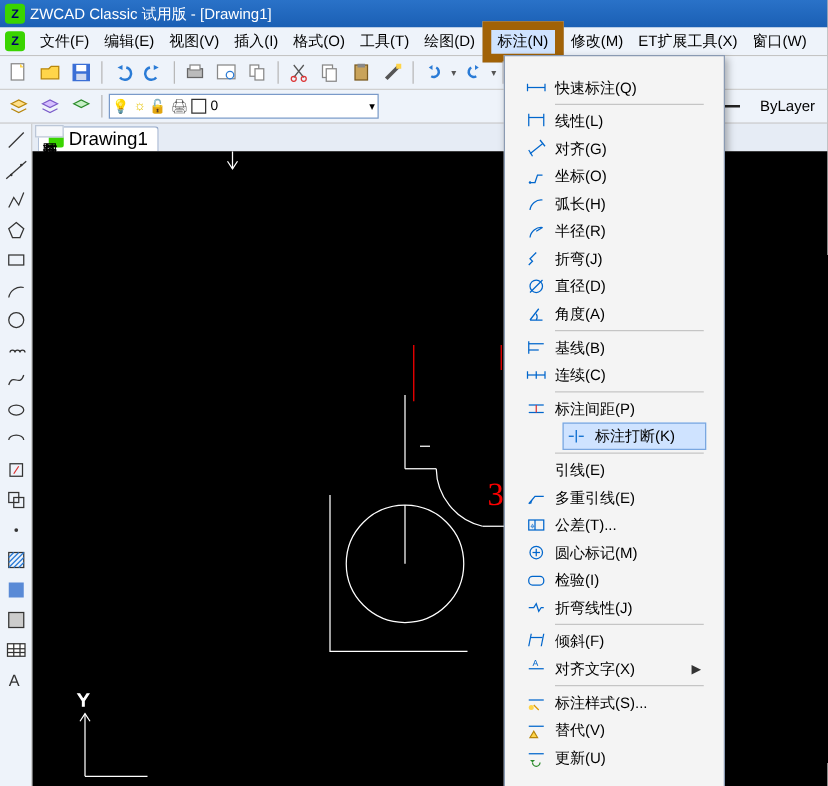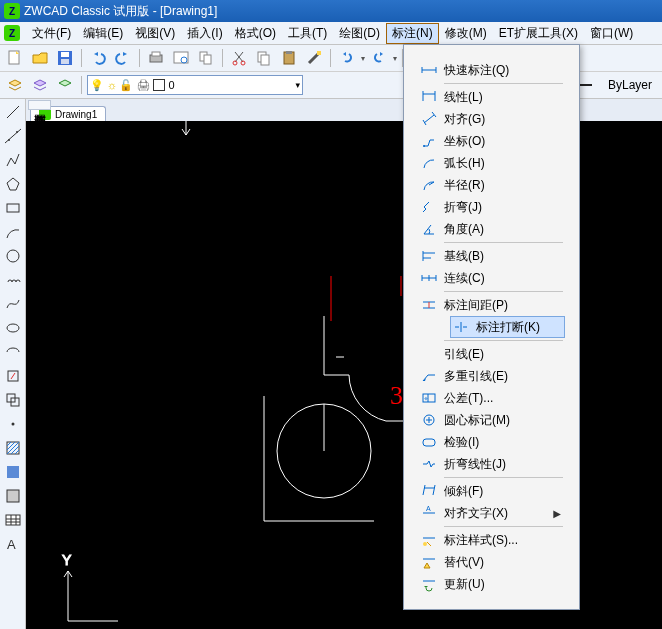--- a/index.html
+++ b/index.html
@@ -1,36 +1,36 @@
 <!DOCTYPE html>
 <html><head>
 <meta charset="utf-8">
 <style>
   html,body{margin:0;padding:0;font-family:"Microsoft YaHei","SimSun",sans-serif;font-size:12px;background:#f0f0f0;width:662px;height:629px;overflow:hidden;}
   .titlebar{background:linear-gradient(#2a72c8,#1a5fb4);color:#fff;height:22px;display:flex;align-items:center;padding:0 4px;}
   .titlebar .icon{width:16px;height:16px;background:#3ad400;border-radius:3px;margin-right:4px;display:flex;align-items:center;justify-content:center;color:#006;font-weight:bold;font-size:10px;}
   .menubar{background:#eef3fa;height:22px;display:flex;align-items:center;padding:0 4px;border-bottom:1px solid #c4c4c4;}
   .menubar .mlogo{width:16px;height:16px;background:#3ad400;border-radius:3px;margin-right:6px;display:flex;align-items:center;justify-content:center;font-size:10px;color:#006;font-weight:bold;}
   .menubar .mitem{padding:2px 6px;cursor:default;}
-  .menubar .mitem.open{background:#cfe3ff;border:1px solid #a16207;padding:1px 5px;}
+  .menubar .mitem.open{background:#cfe3ff;border:7px solid #a16207;padding:1px 5px;}
   .toolbar{background:#eef3fa;height:26px;display:flex;align-items:center;padding:0 4px;gap:3px;border-bottom:1px solid #d0d0d0;}
   .tbtn{width:20px;height:20px;display:flex;align-items:center;justify-content:center;border:1px solid transparent;}
   .sep{width:1px;height:18px;background:#b8b8b8;margin:0 2px;}
   .toolbar2{background:#eef3fa;height:26px;display:flex;align-items:center;padding:0 4px;gap:3px;border-bottom:1px solid #c4c4c4;}
   .layerbox{flex:0 0 210px;height:18px;border:1px solid #7a9ac9;background:#fff;display:flex;align-items:center;padding:0 2px;gap:3px;font-size:11px;}
   .layerbox .drop{margin-left:auto;}
   .bylayer{margin-left:auto;display:flex;align-items:center;gap:16px;padding-right:6px;}
   .bylayer .line{width:70px;border-top:2px solid #222;}
   .main{display:flex;height:calc(629px - 22px - 22px - 26px - 26px);}
   .leftbar{width:25px;background:#eef3fa;border-right:1px solid #c4c4c4;display:flex;flex-direction:column;align-items:center;padding-top:4px;gap:6px;}
   .lbtn{width:18px;height:18px;display:flex;align-items:center;justify-content:center;}
   .vtab{position:absolute;left:28px;top:100px;writing-mode:vertical-rl;font-size:12px;background:#f5f7fb;border:1px solid #bcc7d8;padding:4px 2px;}
   .canvaswrap{flex:1;display:flex;flex-direction:column;}
   .doctab{height:22px;background:#e6ecf5;display:flex;align-items:flex-end;padding-left:4px;}
-  .doctab .tab{background:#fff;border:1px solid #9aaccb;border-bottom:none;padding:1px 8px;display:flex;align-items:center;gap:4px;border-radius:3px 3px 0 0;font-size:10px;}
+  .doctab .tab{background:#fff;border:1px solid #9aaccb;border-bottom:none;padding:1px 8px;display:flex;align-items:center;gap:4px;border-radius:3px 3px 0 0;font-size:15px;}
   .doctab .tab .ticon{width:12px;height:12px;background:#3ad400;border-radius:2px;}
   .canvas{flex:1;background:#000;position:relative;overflow:hidden;}
   .canvas svg{position:absolute;left:0;top:0;}
   .dmenu{position:absolute;left:403px;top:44px;width:147px;background:#f4f4f4;border:1px solid #8a9ab2;box-shadow:2px 2px 6px rgba(0,0,0,.3);padding:14px;}
   .dmenu .row{display:flex;align-items:center;height:22px;padding:0 4px 0 2px;gap:6px;}
   .dmenu .row.hover{background:#cfe3ff;border:1px solid #7aa7e0;height:20px;padding:0 3px 0 1px;margin-left:32px;}
   .dmenu .ricon{width:18px;height:18px;display:flex;align-items:center;justify-content:center;flex-shrink:0;}
   .dmenu .msep{height:1px;background:#c5c5c5;margin:2px 2px 2px 26px;}
   .dmenu .arrow{margin-left:auto;color:#333;font-size:10px;}
   .dim30{position:absolute;color:#f00;font-size:26px;font-family:"SimSun";left:364px;top:260px;}
@@ -428,20 +428,29 @@
       <span class="ricon">
         <svg width="16" height="16">
           <path d="M2 13l3-3-2-2 5-5" fill="none" stroke="#06c"></path>
         </svg>
       </span>
       <span>折弯(J)</span>
     </div>
   <div class="row">
       <span class="ricon">
         <svg width="16" height="16">
+          <circle cx="8" cy="8" r="5" fill="none" stroke="#06c"></circle>
+          <line x1="3" y1="13" x2="13" y2="3" stroke="#06c"></line>
+        </svg>
+      </span>
+      <span>直径(D)</span>
+    </div>
+  <div class="row">
+      <span class="ricon">
+        <svg width="16" height="16">
           <path d="M3 13L13 13M3 13L10 4" stroke="#06c"></path>
           <path d="M8 13A5 5 0 008 8" fill="none" stroke="#06c"></path>
         </svg>
       </span>
       <span>角度(A)</span>
     </div>
   <div class="msep"></div>
   <div class="row">
       <span class="ricon">
         <svg width="16" height="16">

